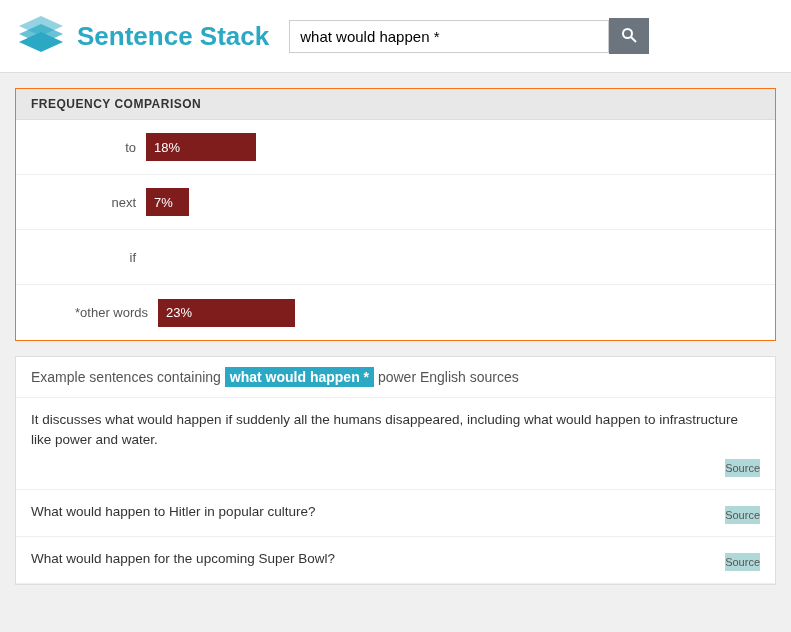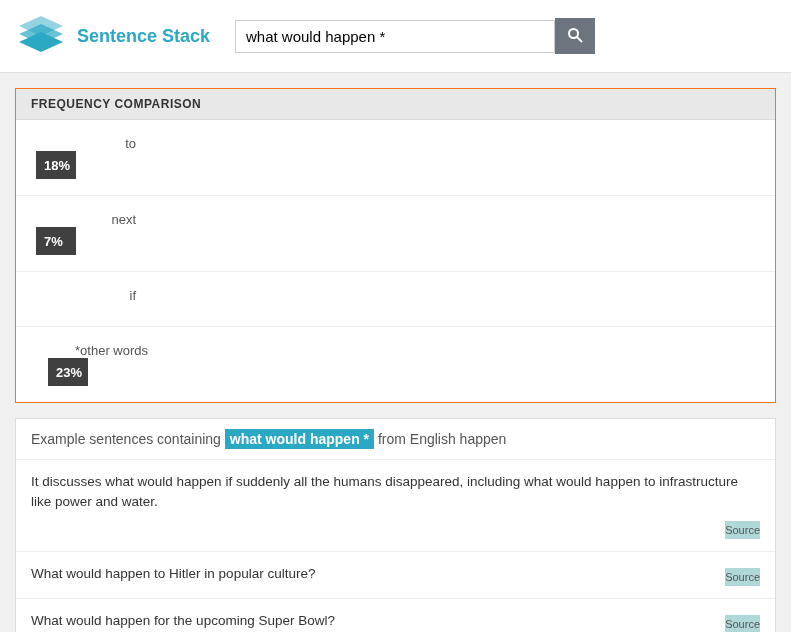--- a/index.html
+++ b/index.html
@@ -18,21 +18,21 @@
       display: flex;
       align-items: center;
       gap: 10px;
       min-width: 200px;
     }
     .logo-icon {
       width: 52px;
       height: 52px;
     }
     .logo-text {
-      font-size: 18px;
+      font-size: 26px;
       font-weight: bold;
       color: #2aa8c4;
       text-align: center;
     }
     .search-area {
       display: flex;
       align-items: center;
       flex: 1;
     }
     .search-input {
@@ -67,45 +67,44 @@
       background: #e8e8e8;
       padding: 8px 15px;
       font-weight: bold;
       font-size: 12px;
       letter-spacing: 0.5px;
       color: #333;
       border-bottom: 1px solid #ddd;
     }
     .freq-row {
       display: flex;
-      align-items: flex-start;
-      padding: 16px 20px;
+      align-items: center;
+      padding: 0 20px;
       border-bottom: 1px solid #eee;
       min-height: 55px;
-      flex-direction: column;
     }
     .freq-row:last-child { border-bottom: none; margin-left: 12px; }
     .freq-label {
       text-align: right;
       min-width: 110px;
       color: #555;
       font-size: 13px;
       padding-right: 10px;
     }
     .freq-bar-container {
       flex: 1;
     }
     .freq-bar {
-      background: #404040;
+      background: #7f1d1d;
       height: 28px;
       display: flex;
       align-items: center;
       padding-left: 8px;
       color: #fff;
-      font-weight: bold;
+      font-weight: normal;
       font-size: 13px;
       min-width: 40px;
     }
 
     
     .example-section {
       background: #fff;
       border: 1px solid #ddd;
     }
     .example-header {
@@ -205,21 +204,21 @@
     <div class="freq-row">
       <div class="freq-label">*other words</div>
       <div class="freq-bar-container">
         <div class="freq-bar" style="width: 23%;">23%</div>
       </div>
     </div>
   </div>
 
   <div class="example-section">
     <div class="example-header">
-      <span>Example sentences containing </span><span class="highlight">what would happen *</span><span> from English happen</span>
+      <span>Example sentences containing </span><span class="highlight">what would happen *</span><span> power English sources</span>
     </div>
 
     <div class="example-item">
       <div class="example-row">
         <div class="example-content">
           <span>It discusses <span class="underline">what would happen</span> if suddenly all the humans disappeared, including what would happen to infrastructure like power and water.</span>
         </div>
       </div>
       <div class="source-wrap">
         <button class="source-btn">Source</button>

